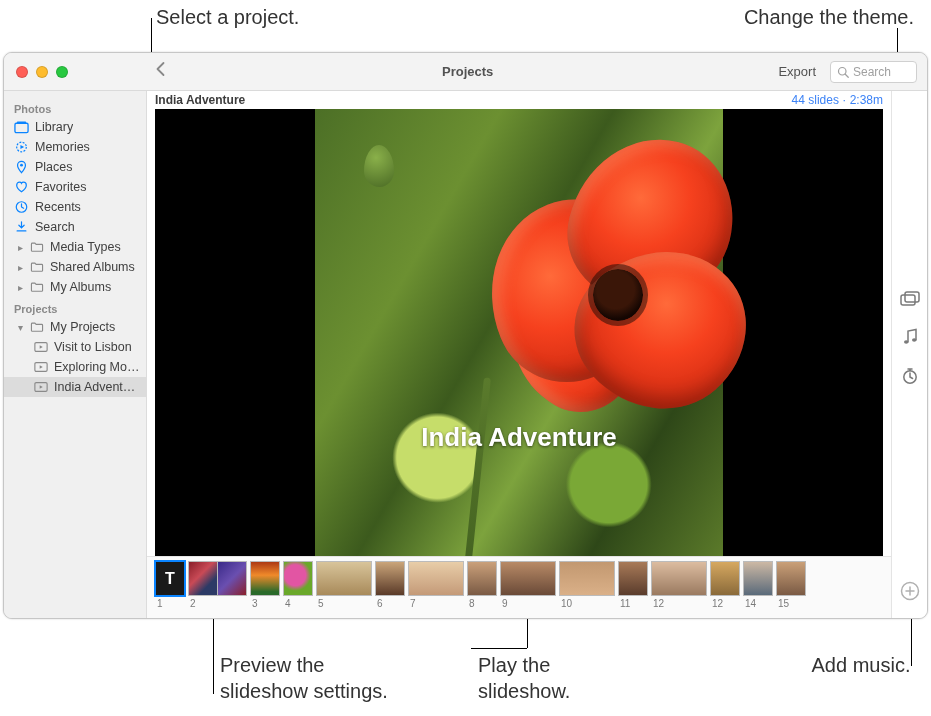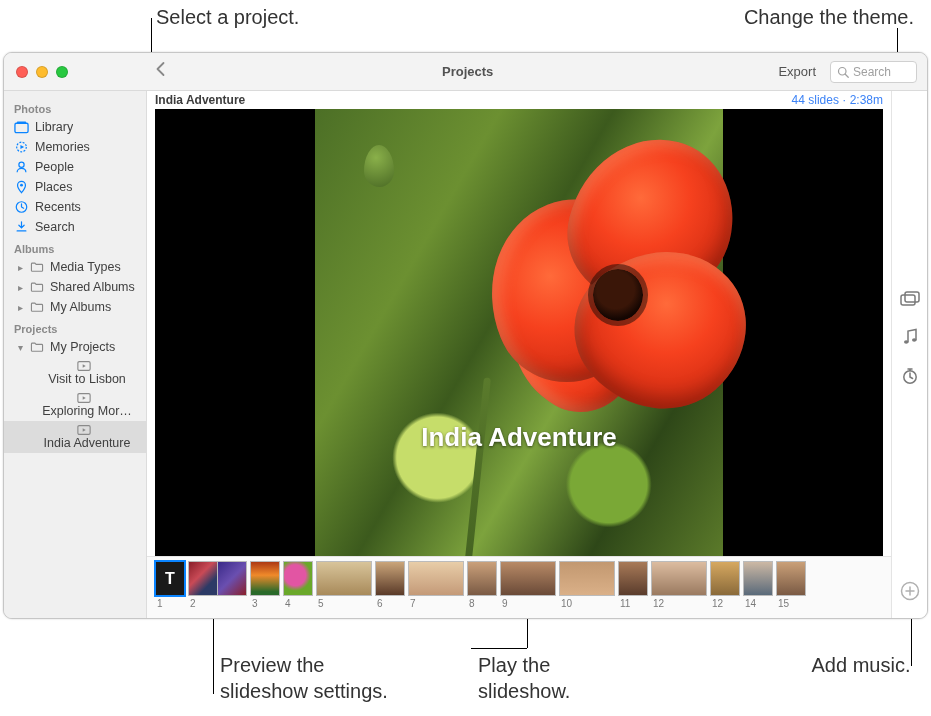--- a/index.html
+++ b/index.html
@@ -109,21 +109,21 @@
 .sb-item, .sb-subitem, .sb-subsubitem {
   display: flex; align-items: center;
   padding: 3px 6px 3px 10px;
   color: #404040;
   white-space: nowrap;
   overflow: hidden;
   cursor: pointer;
 }
 .sb-item svg, .sb-subitem svg, .sb-subsubitem svg { flex-shrink: 0; margin-right: 6px; }
 .sb-subitem { padding-left: 14px; }
-.sb-subsubitem { padding-left: 30px; flex-direction: column; }
+.sb-subsubitem { padding-left: 30px; }
 .sb-disc { width:10px; color:#8a8a8a; font-size:10px; margin-right:2px; }
 .sb-subsubitem.selected {
   background: #dcdcdc;
 }
 .sb-label { overflow:hidden; text-overflow:ellipsis; }
 
 .main {
   flex: 1;
   display: flex;
   position: relative;
@@ -333,47 +333,45 @@
       </div>
       <div class="sb-item">
         <svg width="15" height="14" viewBox="0 0 16 16">
             <circle cx="8" cy="8" r="5.5" fill="none" stroke="#0a84ff" stroke-width="1.4" stroke-dasharray="2.2 1.6"></circle>
             <polygon points="6.8,5.8 11,8 6.8,10.2" fill="#0a84ff"></polygon>
           </svg>
         <span class="sb-label">Memories</span>
       </div>
       <div class="sb-item">
         <svg width="15" height="14" viewBox="0 0 16 16">
-            <circle cx="8" cy="5.5" r="3" fill="none" stroke="#0a84ff" stroke-width="1.4"></circle>
-            <path d="M3 14c0-2.8 2.2-4.5 5-4.5s5 1.7 5 4.5" fill="none" stroke="#0a84ff" stroke-width="1.4"></path>
-          </svg>
-        <span class="sb-label">People</span>
+            <path d="M8 1.5c-2.5 0-4.5 2-4.5 4.4 0 3.2 4.5 8.6 4.5 8.6s4.5-5.4 4.5-8.6c0-2.4-2-4.4-4.5-4.4z" fill="none" stroke="#0a84ff" stroke-width="1.4"></path>
+            <circle cx="8" cy="5.9" r="1.6" fill="#0a84ff"></circle>
+          </svg>
+        <span class="sb-label">Places</span>
       </div>
       <div class="sb-item">
         <svg width="15" height="14" viewBox="0 0 16 16">
-            <path d="M8 1.5c-2.5 0-4.5 2-4.5 4.4 0 3.2 4.5 8.6 4.5 8.6s4.5-5.4 4.5-8.6c0-2.4-2-4.4-4.5-4.4z" fill="none" stroke="#0a84ff" stroke-width="1.4"></path>
-            <circle cx="8" cy="5.9" r="1.6" fill="#0a84ff"></circle>
-          </svg>
-        <span class="sb-label">Places</span>
+            <path d="M8 13.5S2.5 9.6 2.5 5.9C2.5 3.9 4 2.5 5.7 2.5c1 0 1.9.5 2.3 1.3.4-.8 1.3-1.3 2.3-1.3 1.7 0 3.2 1.4 3.2 3.4 0 3.7-5.5 7.6-5.5 7.6z" fill="none" stroke="#0a84ff" stroke-width="1.4"></path>
+          </svg>
+        <span class="sb-label">Favorites</span>
       </div>
       <div class="sb-item">
         <svg width="15" height="14" viewBox="0 0 16 16">
             <circle cx="8" cy="8" r="6" fill="none" stroke="#0a84ff" stroke-width="1.4"></circle>
             <path d="M8 4.5V8l2.4 1.4" fill="none" stroke="#0a84ff" stroke-width="1.4" stroke-linecap="round"></path>
           </svg>
         <span class="sb-label">Recents</span>
       </div>
       <div class="sb-item">
         <svg width="15" height="14" viewBox="0 0 16 16">
             <path d="M8 2v7m0 0l-3-3m3 3l3-3M3 12.5h10" fill="none" stroke="#0a84ff" stroke-width="1.4" stroke-linecap="round" stroke-linejoin="round"></path>
           </svg>
         <span class="sb-label">Search</span>
       </div>
 
-      <div class="sb-header">Albums</div>
       <div class="sb-subitem">
         <span class="sb-disc">▸</span>
         <svg width="14" height="12" viewBox="0 0 16 14">
             <path d="M1.5 3.5c0-.6.4-1 1-1h3l1.5 1.5h6.5c.6 0 1 .4 1 1v6c0 .6-.4 1-1 1h-11c-.6 0-1-.4-1-1v-7.5z" fill="none" stroke="#8a8a8a" stroke-width="1.3"></path>
           </svg>
         <span class="sb-label">Media Types</span>
       </div>
       <div class="sb-subitem">
         <span class="sb-disc">▸</span>
         <svg width="14" height="12" viewBox="0 0 16 14">

